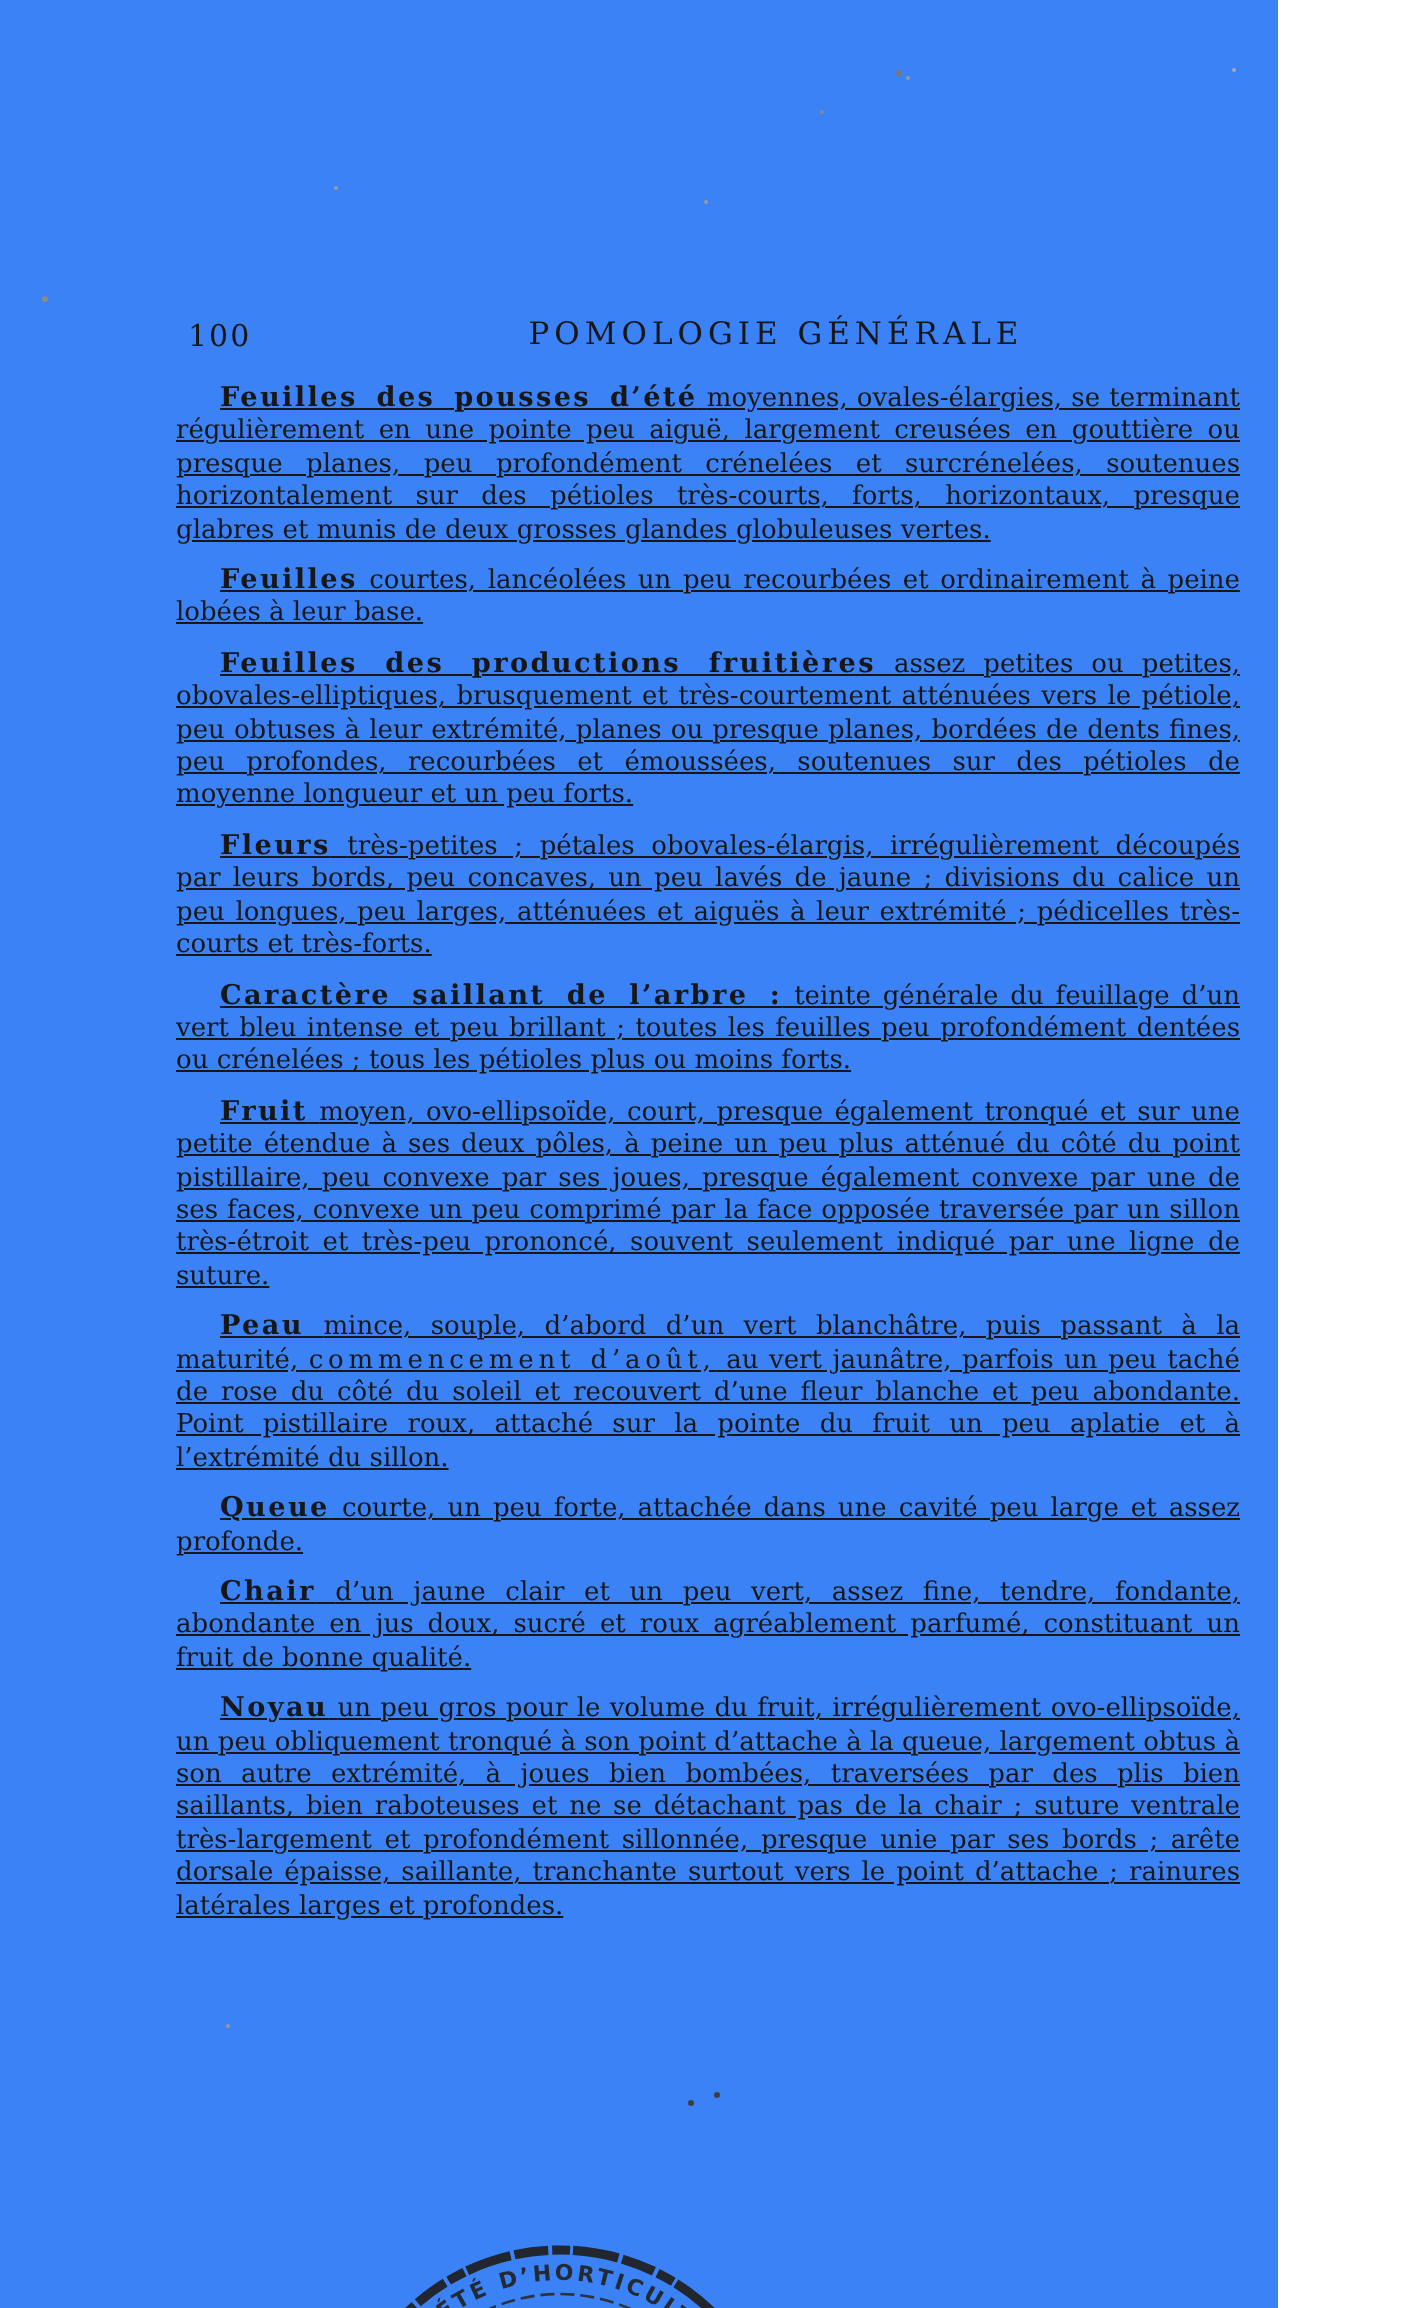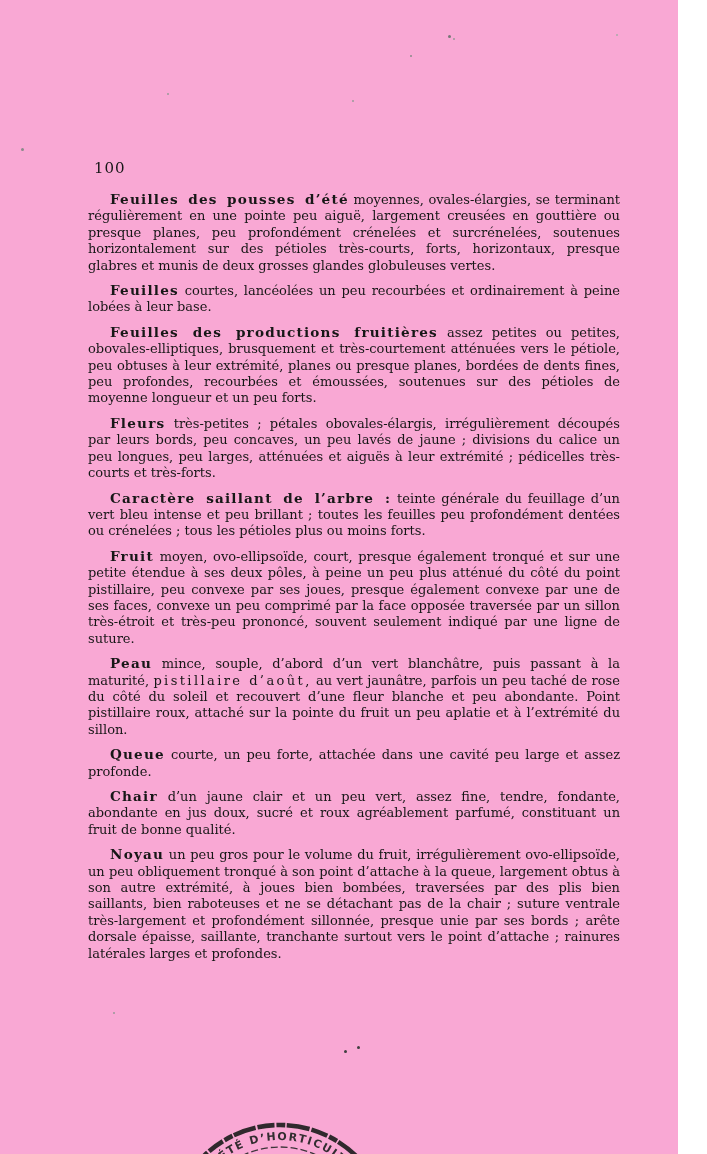--- a/index.html
+++ b/index.html
@@ -1,24 +1,23 @@
 <!DOCTYPE html>
 <html><head>
 <meta charset="utf-8">
 <style>
   html, body { margin: 0; padding: 0; background: #ffffff; }
   .page {
     position: relative;
     width: 639px;
     height: 1154px;
-    background: #f9a8d4;
+    background: #3b82f6;
     overflow: hidden;
     font-family: "DejaVu Serif", "Liberation Serif", serif;
     color: #171717;
-    padding-left: 39px;
   }
   .content {
     position: absolute;
     left: 88px;
     top: 158px;
     width: 544px;
   }
   .page-header {
     position: relative;
     height: 22px;
@@ -38,20 +37,21 @@
     font-size: 15.5px;
     transform: translateX(28px);
     white-space: nowrap;
   }
   .body-text p {
     margin: 0 12px 8px 0;
     text-indent: 22px;
     text-align: justify;
     font-size: 13px;
     line-height: 16.4px;
+    text-decoration: underline;
   }
   .lead {
     font-weight: bold;
     letter-spacing: 1.2px;
     word-spacing: 3px;
     font-size: 13.6px;
   }
   .spaced { letter-spacing: 2.4px; }
   .speck {
     position: absolute;
@@ -84,20 +84,21 @@
   <div class="speck" style="left:21px;top:148px;width:3px;height:3px;background:#8a8a8a;"></div>
   <div class="speck" style="left:616px;top:34px;width:2px;height:2px;background:#aaa;"></div>
   <div class="speck" style="left:113px;top:1012px;width:2px;height:2px;background:#999;"></div>
   <div class="speck" style="left:344px;top:1050px;width:3px;height:3px;background:#3f3f3f;"></div>
   <div class="speck" style="left:357px;top:1046px;width:3px;height:3px;background:#3f3f3f;"></div>
 
   <div class="content">
 
     <div class="page-header">
       <span class="pagenum">100</span>
+      <span class="running-title">POMOLOGIE GÉNÉRALE</span>
     </div>
 
     <div class="body-text">
 
       <p>
         <span class="lead">Feuilles des pousses d’été</span>
         <span>moyennes, ovales-élargies, se terminant régulièrement en une pointe peu aiguë, largement creusées en gouttière ou presque planes, peu profondément crénelées et surcrénelées, soutenues horizontalement sur des pétioles très-courts, forts, horizontaux, presque glabres et munis de deux grosses glandes globuleuses vertes.</span>
       </p>
 
       <p>
@@ -122,21 +123,21 @@
       </p>
 
       <p>
         <span class="lead">Fruit</span>
         <span>moyen, ovo-ellipsoïde, court, presque également tronqué et sur une petite étendue à ses deux pôles, à peine un peu plus atténué du côté du point pistillaire, peu convexe par ses joues, presque également convexe par une de ses faces, convexe un peu comprimé par la face opposée traversée par un sillon très-étroit et très-peu prononcé, souvent seulement indiqué par une ligne de suture.</span>
       </p>
 
       <p>
         <span class="lead">Peau</span>
         <span>mince, souple, d’abord d’un vert blanchâtre, puis passant à la maturité,</span>
-        <span class="spaced">pistillaire d’août,</span>
+        <span class="spaced">commencement d’août,</span>
         <span>au vert jaunâtre, parfois un peu taché de rose du côté du soleil et recouvert d’une fleur blanche et peu abondante. Point pistillaire roux, attaché sur la pointe du fruit un peu aplatie et à l’extrémité du sillon.</span>
       </p>
 
       <p>
         <span class="lead">Queue</span>
         <span>courte, un peu forte, attachée dans une cavité peu large et assez profonde.</span>
       </p>
 
       <p>
         <span class="lead">Chair</span>

